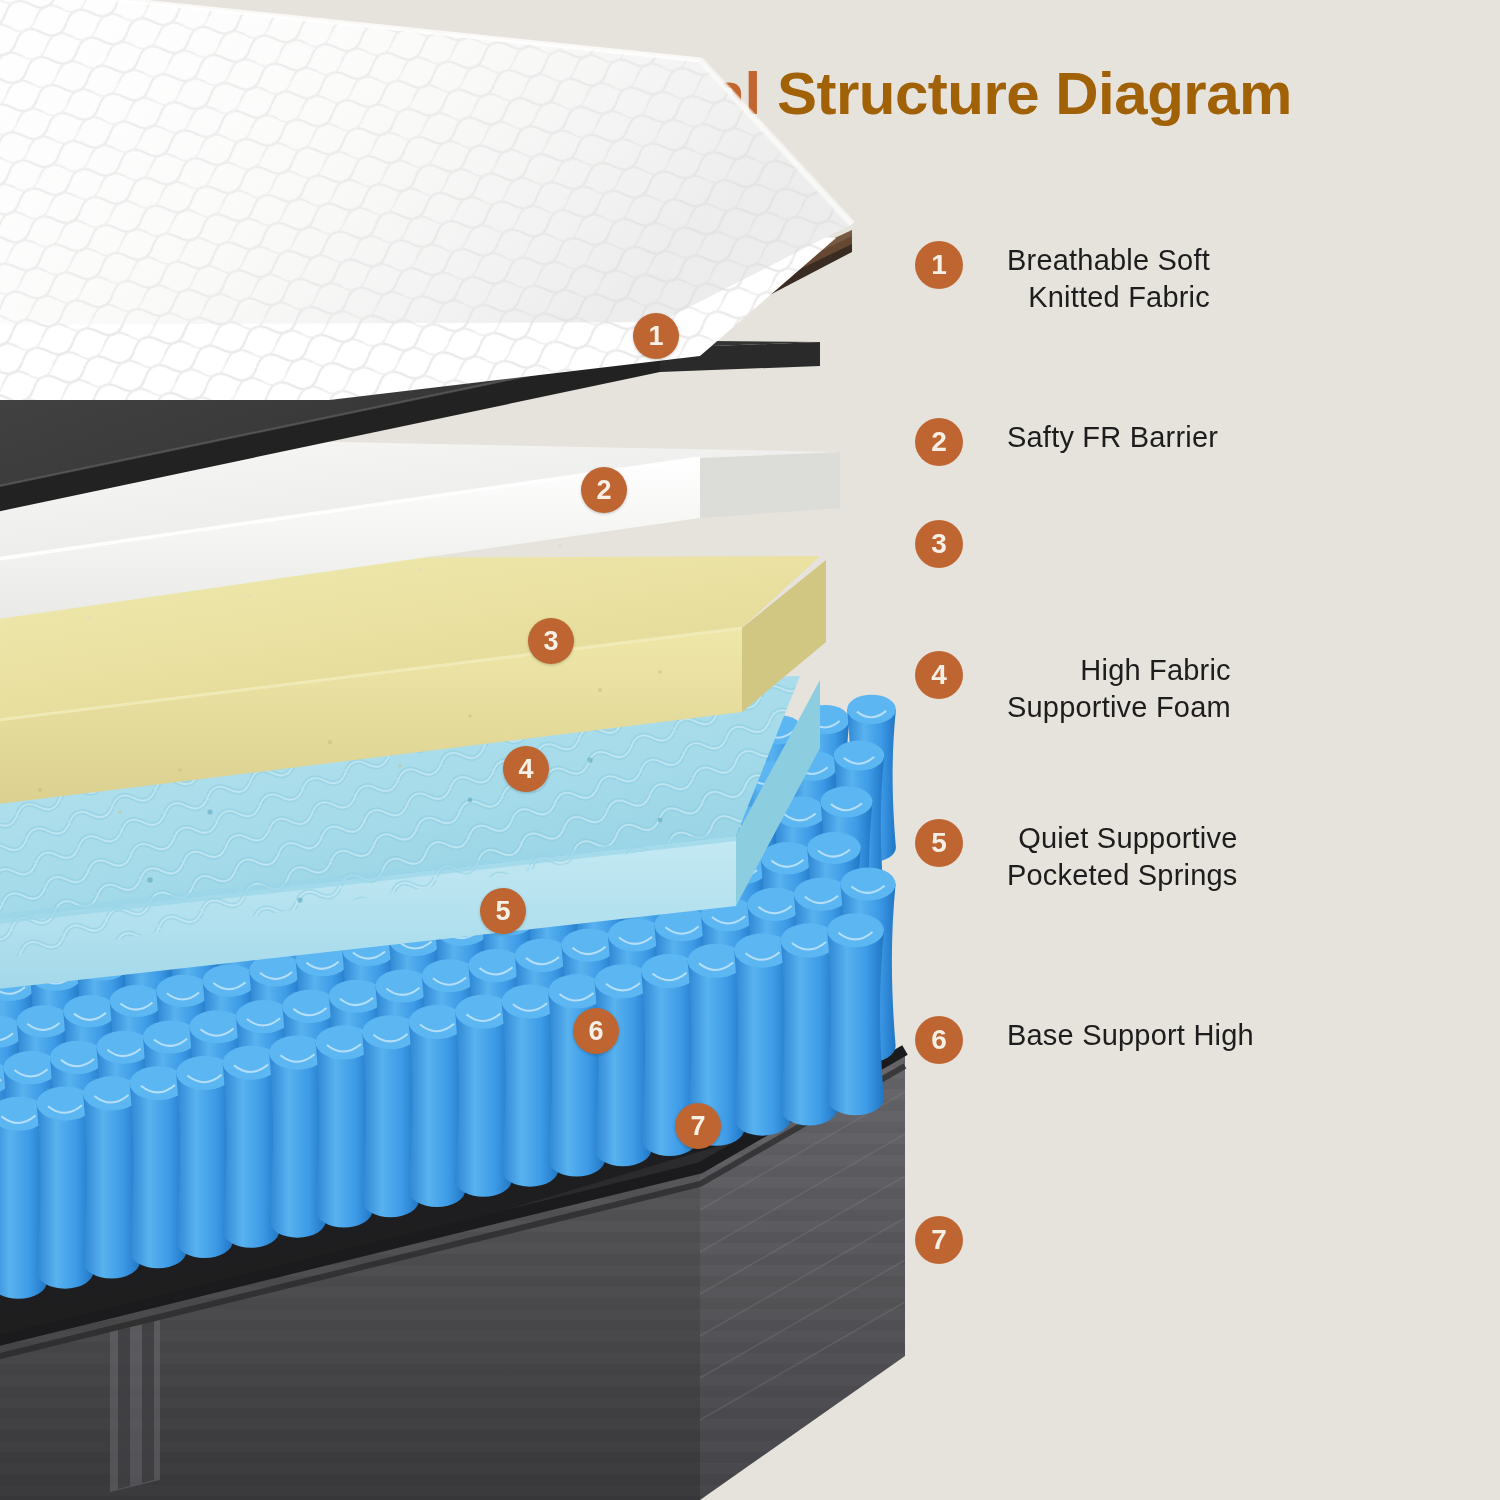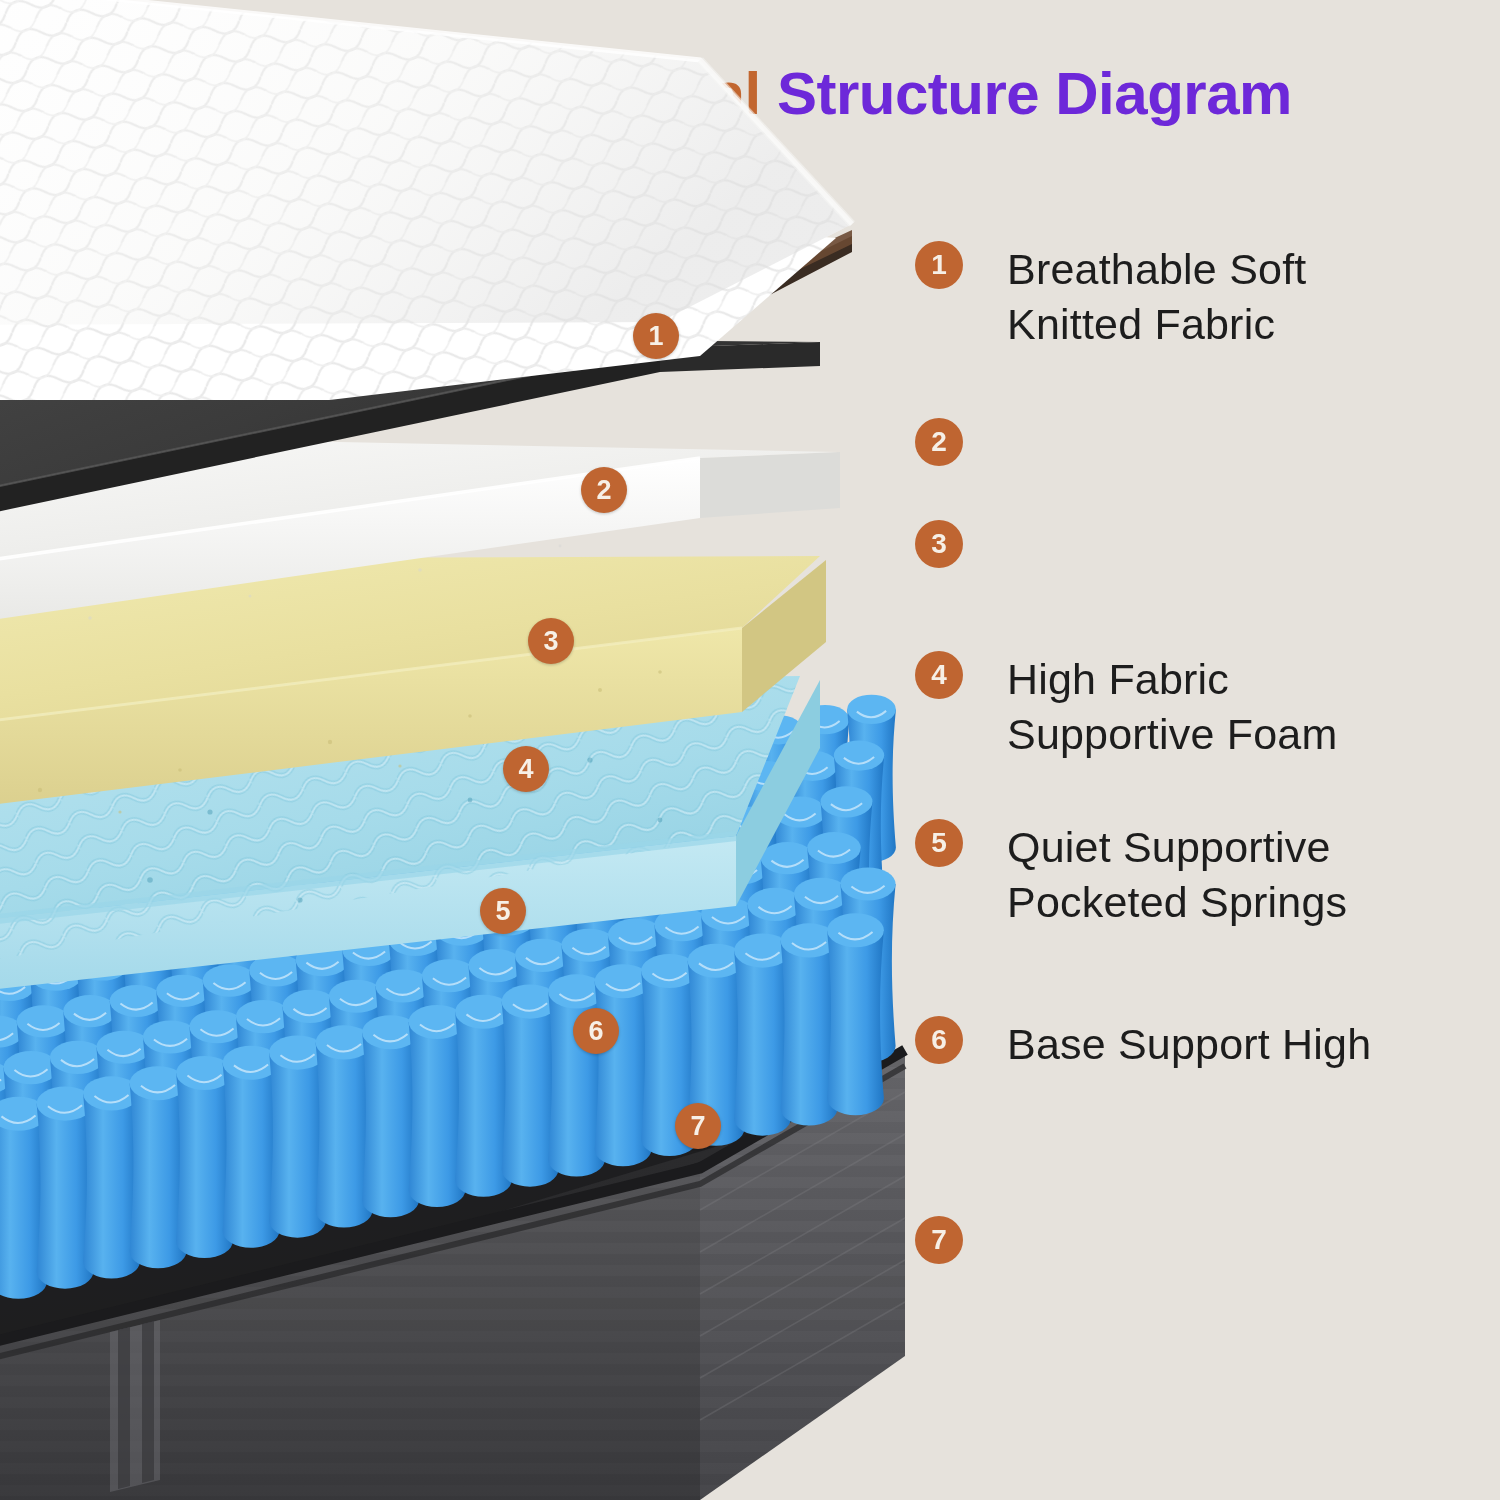--- a/index.html
+++ b/index.html
@@ -26,21 +26,21 @@
     top: 62px;
     width: 920px;
     text-align: left;
     font-size: 60px;
     font-weight: bold;
     letter-spacing: -0.5px;
     white-space: nowrap;
     line-height: 1.05;
   }
   #title .t-accent { color: #c2662f; }
-  #title .t-main   { color: #6d28d9; }
+  #title .t-main   { color: #a16207; }
 
   
   #diagram {
     position: absolute;
     left: 0; top: 0;
     width: 1500px; height: 1500px;
     pointer-events: none;
   }
 
   
@@ -66,25 +66,26 @@
     font-size: 28px;
     font-weight: bold;
     display: flex;
     align-items: center;
     justify-content: center;
     line-height: 1;
   }
   .legend-label {
     margin-left: 44px;
     color: #1d1d1d;
-    font-size: 43px;
+    font-size: 29px;
     line-height: 1.28;
     letter-spacing: 0.2px;
     white-space: pre-line;
     margin-top: 1px;
+    text-align: right;
   }
 
   
   .callout {
     position: absolute;
     width: 46px; height: 46px;
     border-radius: 50%;
     background: #bf6531;
     color: #f7f0e7;
     font-size: 27px;
@@ -1164,20 +1165,21 @@
     </div>
 
   <div id="legend">
       <div class="legend-item" style="top: 241px;">
         <div class="legend-badge">1</div>
         <div class="legend-label">Breathable Soft
 Knitted Fabric</div>
       </div>
       <div class="legend-item" style="top: 418px;">
         <div class="legend-badge">2</div>
+        <div class="legend-label">Safty FR Barrier</div>
       </div>
       <div class="legend-item" style="top: 520px;">
         <div class="legend-badge">3</div>
       </div>
       <div class="legend-item" style="top: 651px;">
         <div class="legend-badge">4</div>
         <div class="legend-label">High Fabric
 Supportive Foam</div>
       </div>
       <div class="legend-item" style="top: 819px;">

